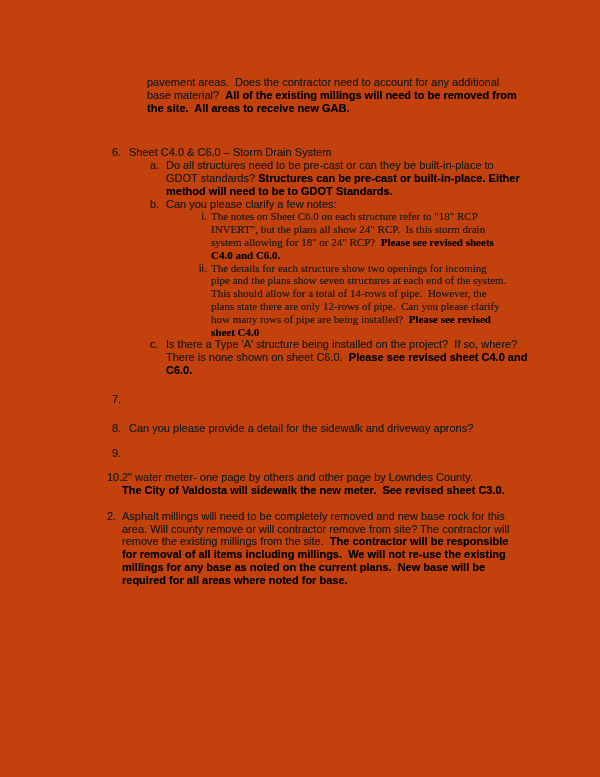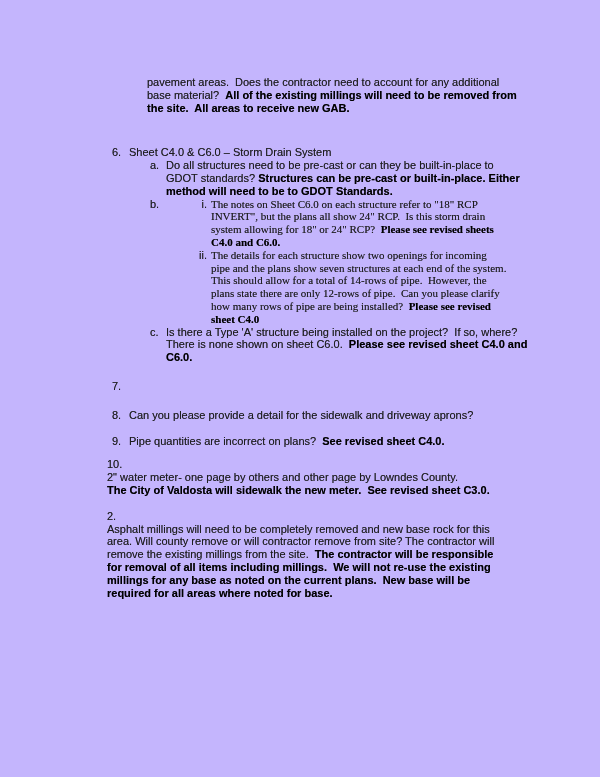--- a/index.html
+++ b/index.html
@@ -4,21 +4,21 @@
 <style>
   html, body {
     margin: 0;
     padding: 0;
     background: #ffffff;
   }
   .page {
     position: relative;
     width: 600px;
     height: 777px;
-    background: #c4b5fd;
+    background: #c2410c;
     box-sizing: border-box;
     padding-top: 76px;
     font-family: "Liberation Sans", "DejaVu Sans", sans-serif;
     font-size: 11px;
     line-height: 12.8px;
     color: #1d1d1d;
     text-shadow: 0 0 0.35px rgba(20,20,20,0.55);
     overflow: hidden;
   }
   .para {
@@ -29,21 +29,21 @@
     font-weight: 700;
     color: #000;
   }
   .item { display: flex; align-items: flex-start; }
   .num  { flex: 0 0 auto; }
 
   
   .l1        { margin-left: 112px; }
   .l1 > .num { width: 17px; }
   .l1 > .body{ width: 386px; }
-  .l1.tight        { margin-left: 107px; flex-direction: column; }
+  .l1.tight        { margin-left: 107px; }
   .l1.tight > .num { width: 15px; }
   .l1.tight > .body{ width: 398px; }
   .item6 > .body   { width: 410px; }
 
   
   .l2        { margin-left: 21px; }
   .l2 > .num { width: 16px; }
   .l2 > .body{ width: 362px; }
 
   
@@ -73,20 +73,21 @@
       <div class="item l2">
         <span class="num">a.</span>
         <div class="body">
           <p class="para"><span>Do all structures need to be pre-cast or can they be built-in-place to GDOT standards? </span><span class="b">Structures can be pre-cast or built-in-place. Either method will need to be to GDOT Standards.</span></p>
         </div>
       </div>
 
       <div class="item l2">
         <span class="num">b.</span>
         <div class="body">
+          <p class="para">Can you please clarify a few notes:</p>
 
           <div class="item l3">
             <span class="num">i.</span>
             <div class="body">
               <p class="para"><span>The notes on Sheet C6.0 on each structure refer to "18" RCP INVERT", but the plans all show 24" RCP.  Is this storm drain system allowing for 18" or 24" RCP?  </span><span class="b">Please see revised sheets C4.0 and C6.0.</span></p>
             </div>
           </div>
 
           <div class="item l3">
             <span class="num">ii.</span>
@@ -113,23 +114,20 @@
 
   <div class="item l1 mt16">
     <span class="num">8.</span>
     <div class="body">
       <p class="para"><span>Can you please provide a detail for the sidewalk and driveway aprons?</span><br></p>
     </div>
   </div>
 
   <div class="item l1 mt13">
     <span class="num">9.</span>
-    <div class="body">
-      <p class="para"><span>Pipe quantities are incorrect on plans?  </span><span class="b">See revised sheet C4.0.</span></p>
-    </div>
   </div>
 
   <div class="item l1 tight mt11">
     <span class="num">10.</span>
     <div class="body">
       <p class="para"><span>2" water meter- one page by others and other page by Lowndes County.</span><br><span class="b">The City of Valdosta will sidewalk the new meter.  See revised sheet C3.0.</span></p>
     </div>
   </div>
 
   <div class="item l1 tight mt13">

